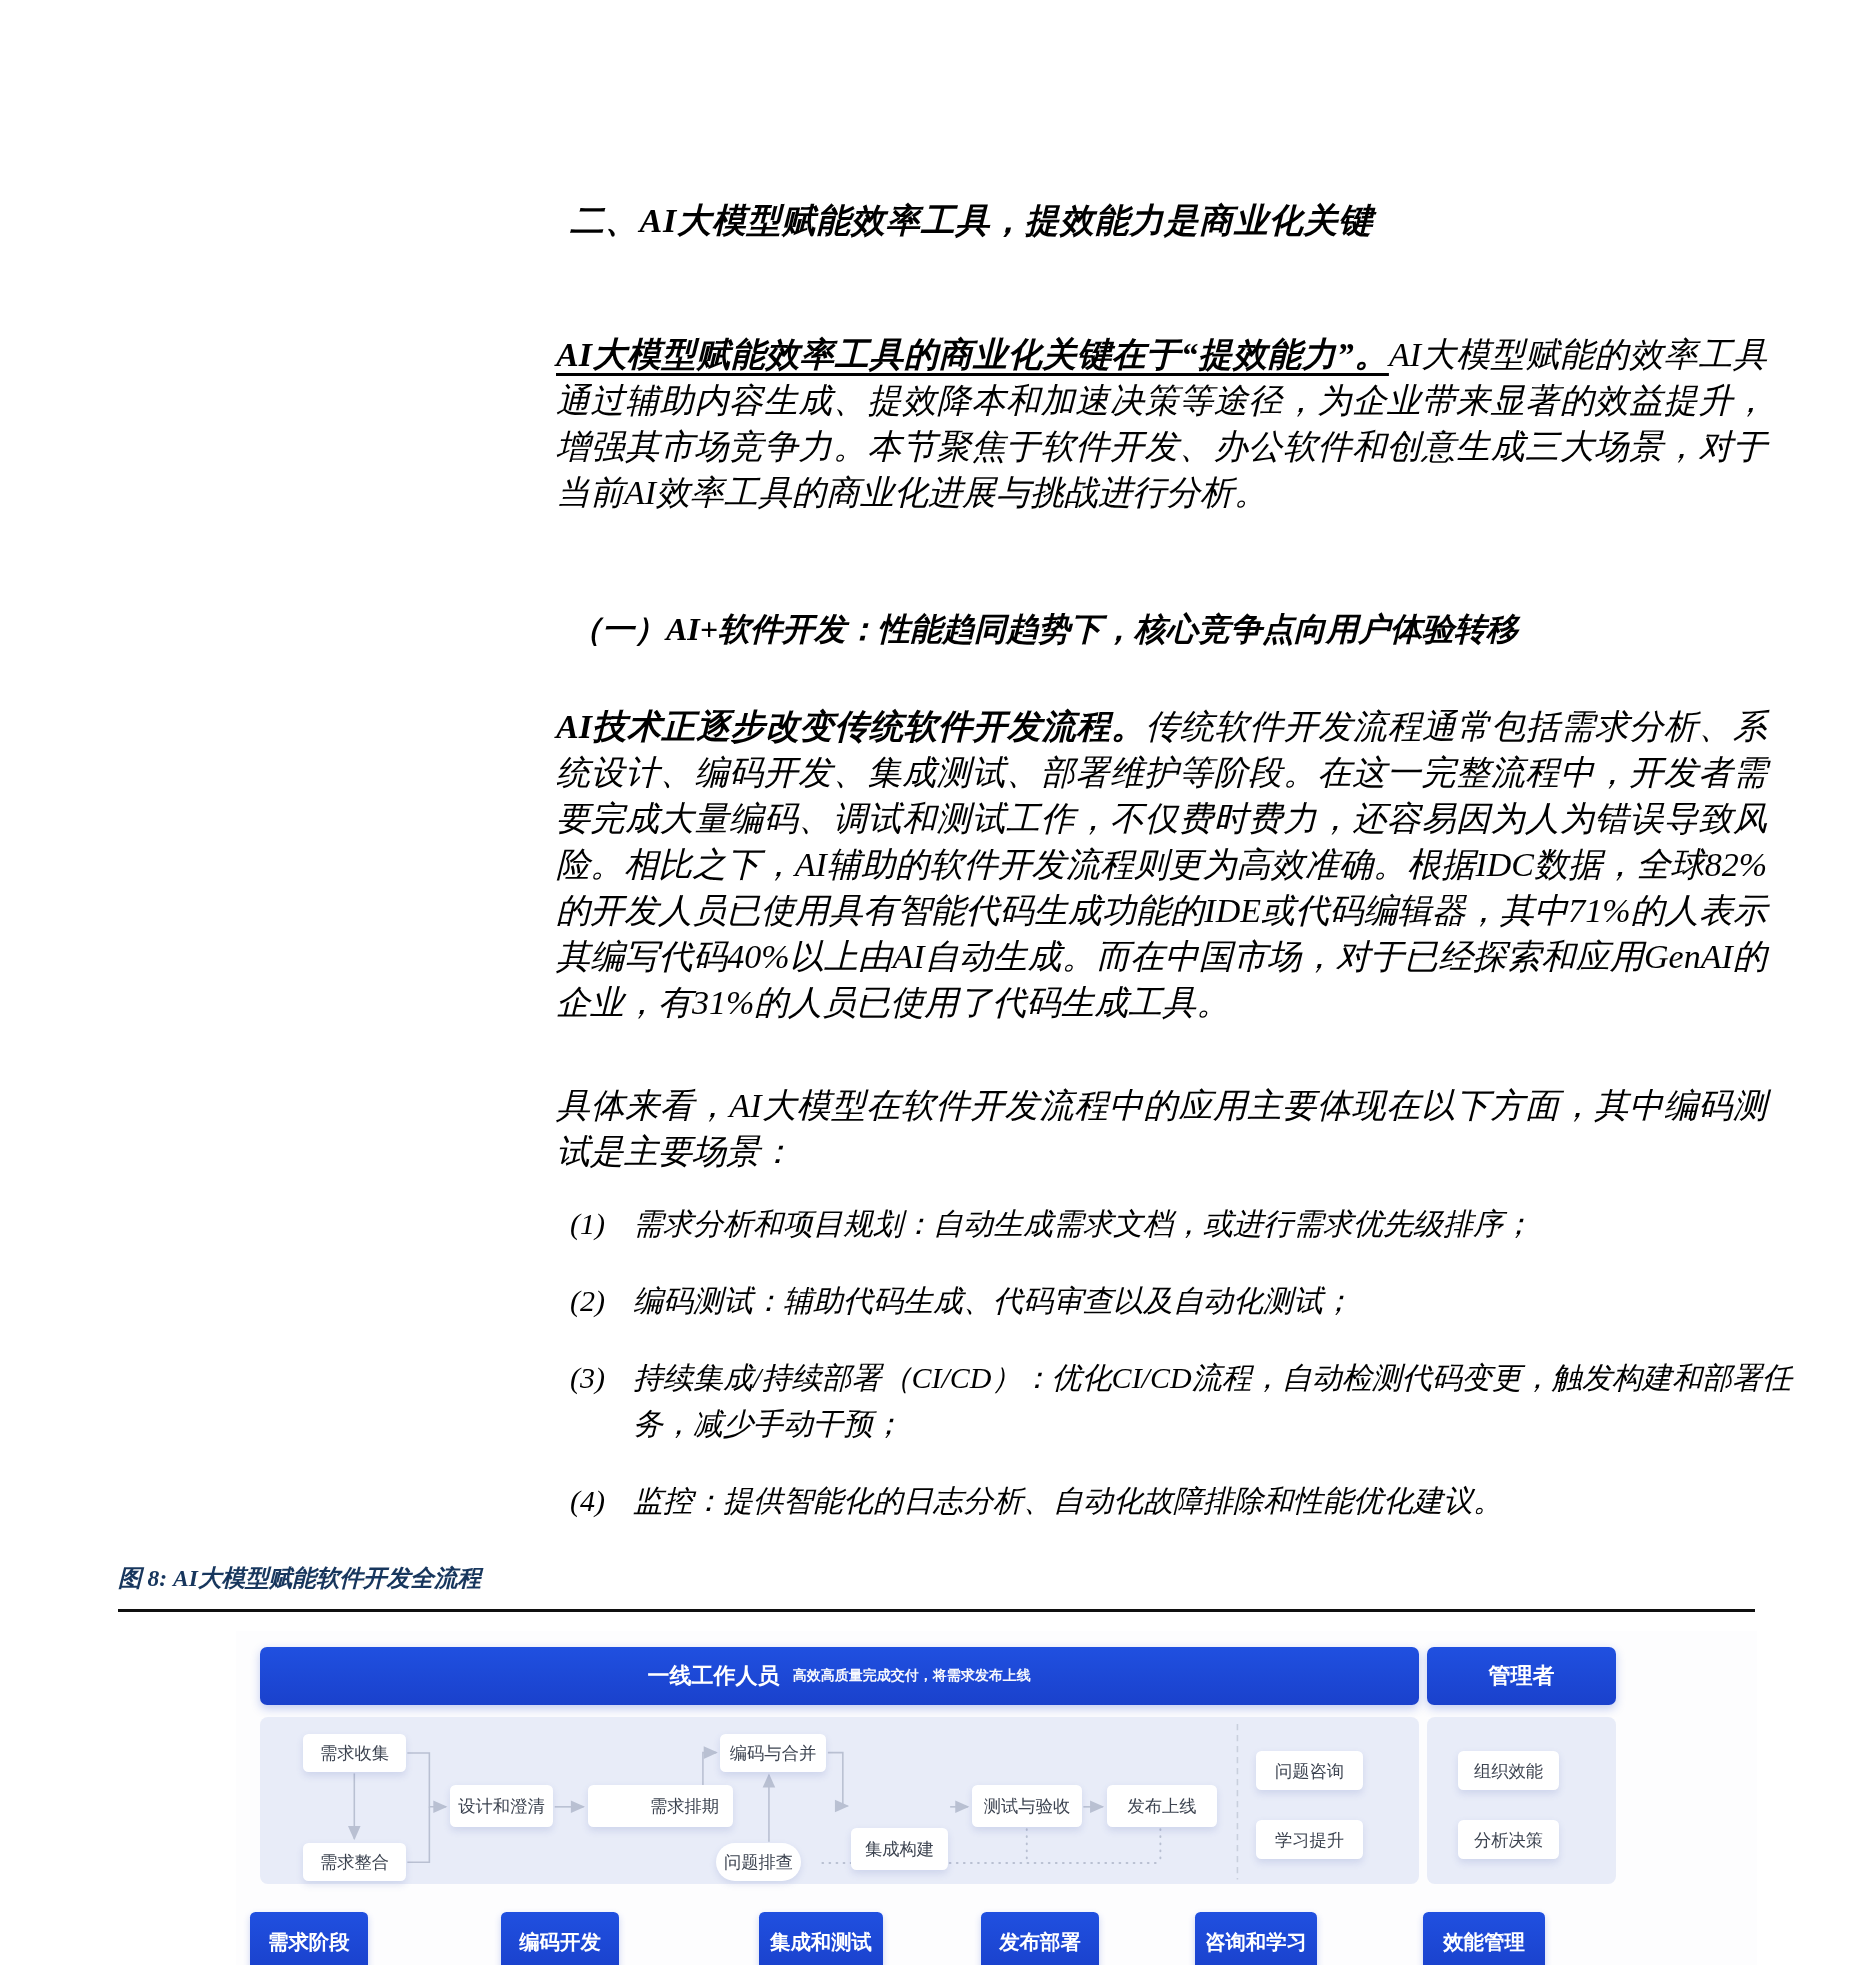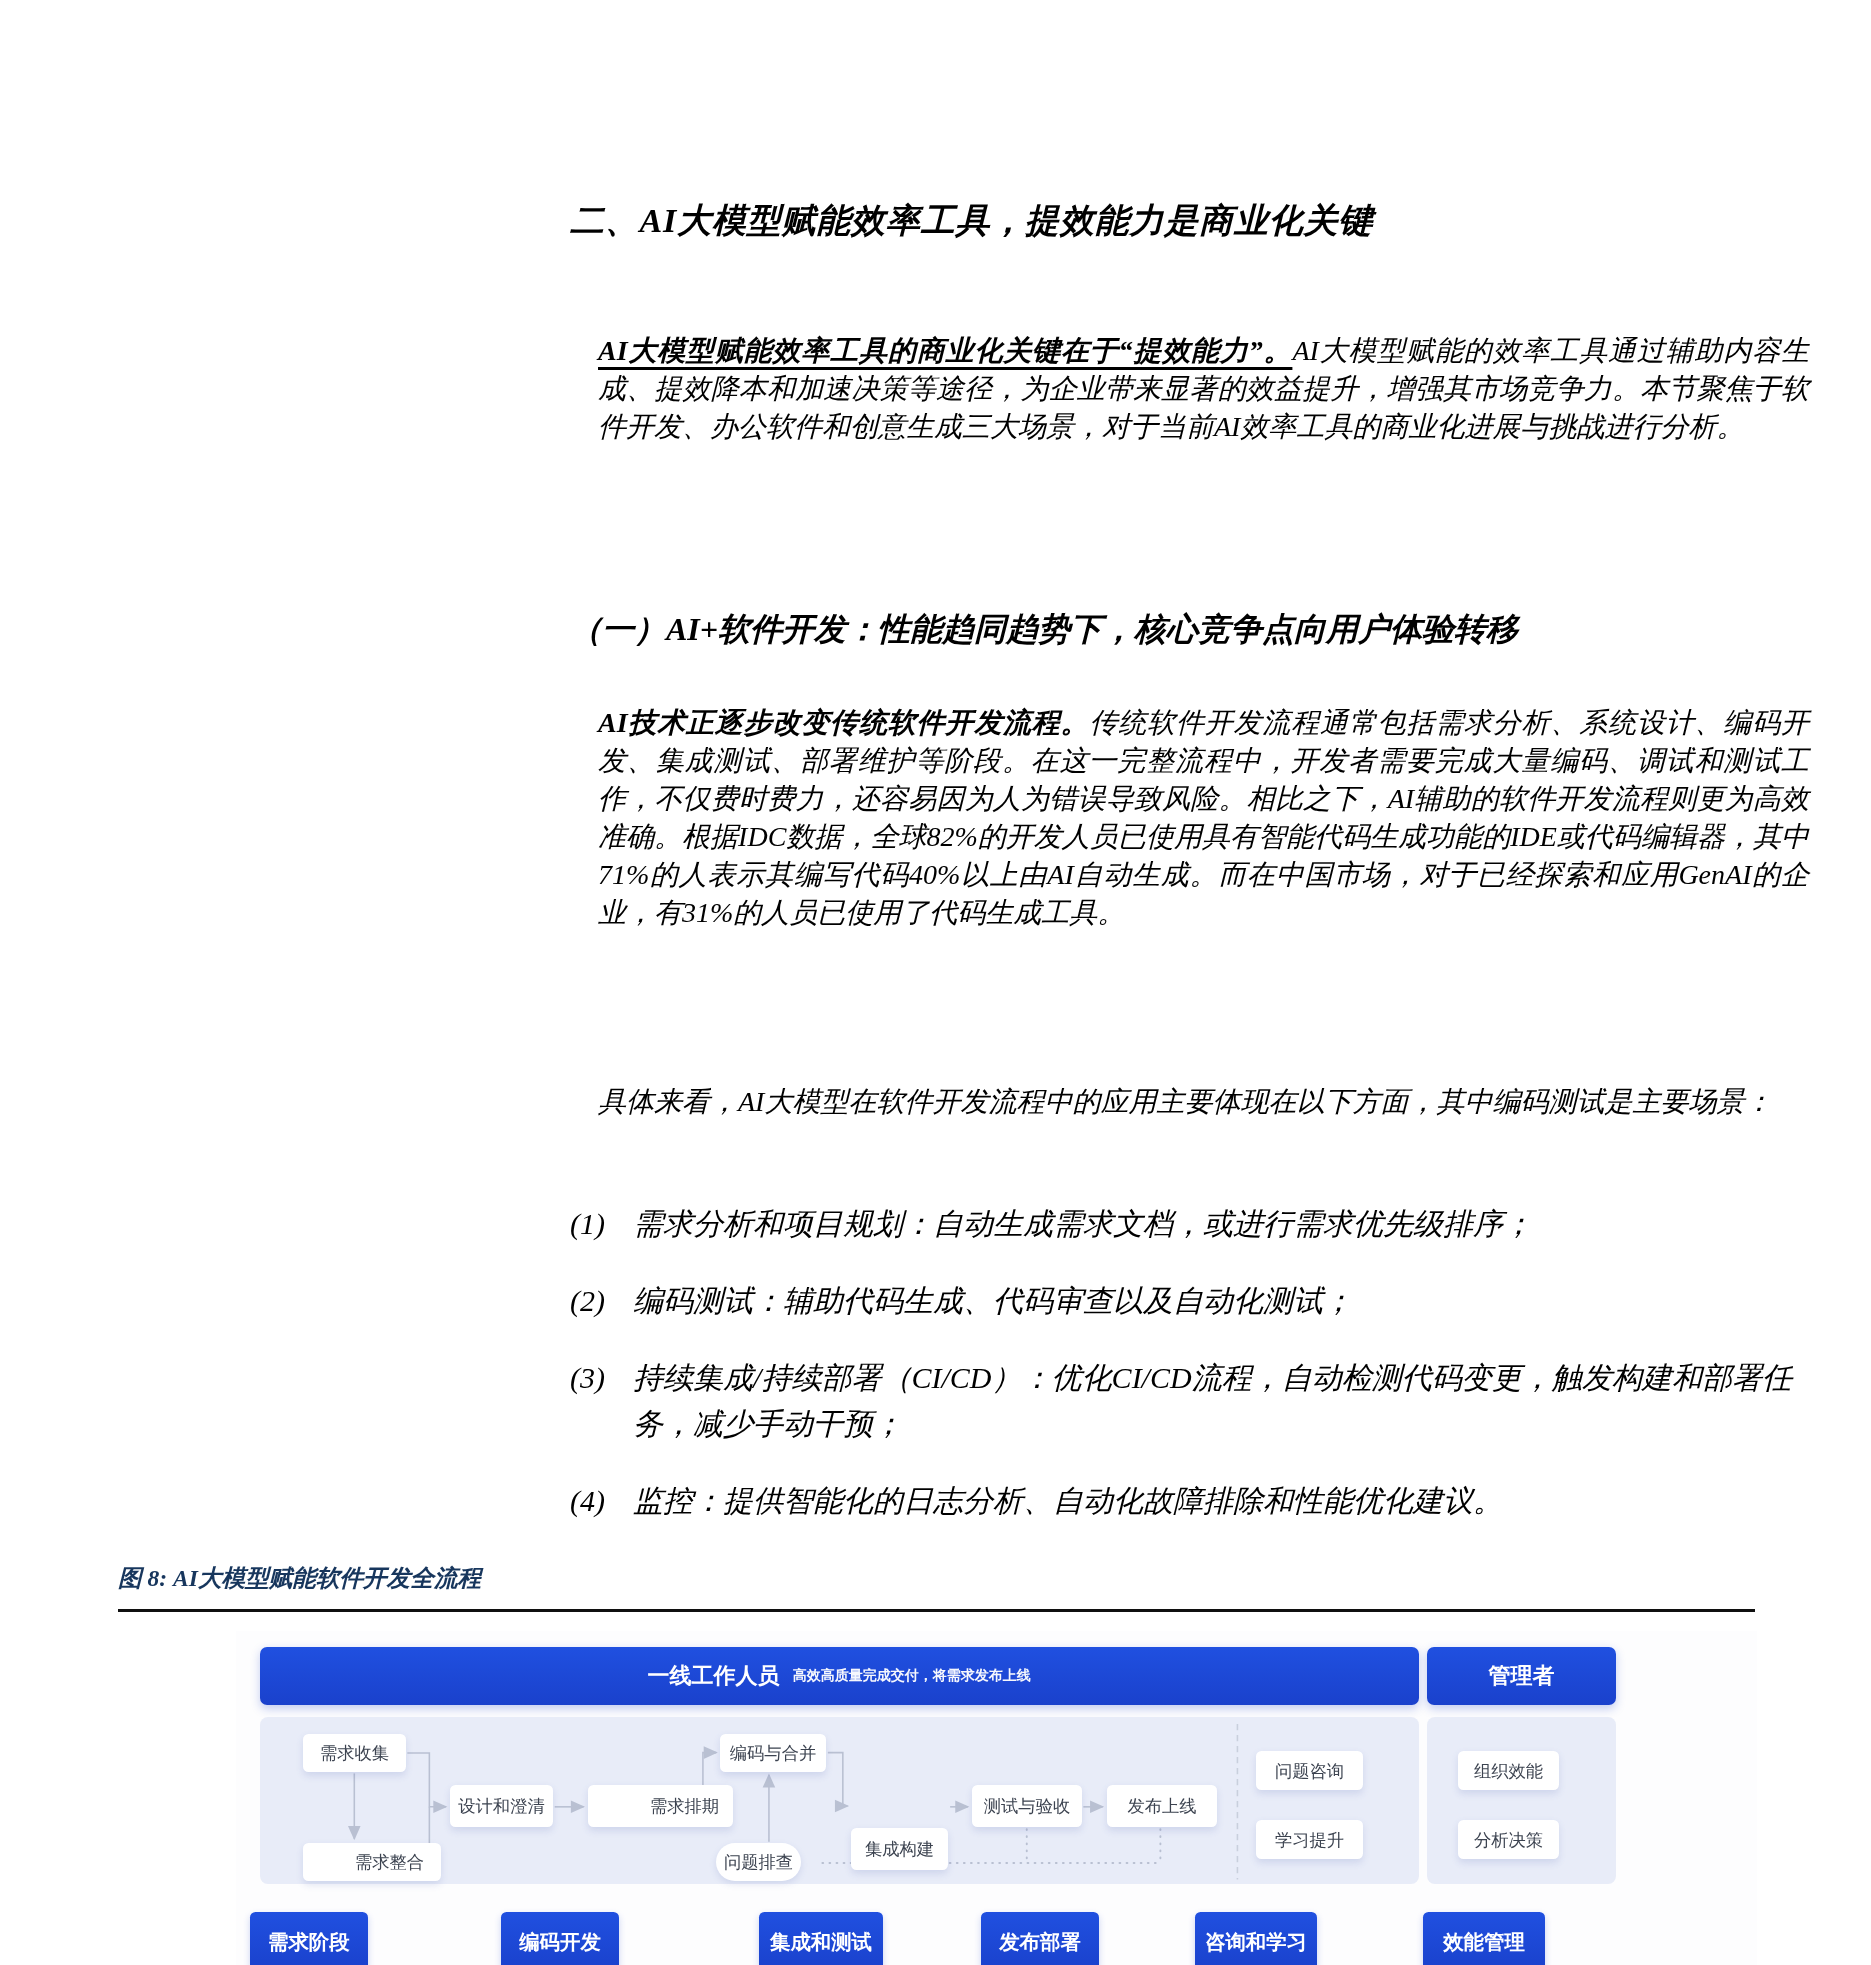--- a/index.html
+++ b/index.html
@@ -1,20 +1,20 @@
 <!DOCTYPE html>
 <html style="font-size:6.3px"><head>
 <meta charset="utf-8">
 <style>
   html,body{margin:0;padding:0;background:#fff;}
   #page{position:relative;width:1872px;height:2647px;background:#ffffff;overflow:hidden;
         font-family:"Liberation Serif","DejaVu Serif",serif;color:#000;}
   .doc-text{font-style:italic;}
   .doc-title{position:absolute;left:570px;top:198px;width:1230px;font-size:34px;font-weight:bold;letter-spacing:0.8px;white-space:nowrap;}
-  .para{position:absolute;left:598px;width:1211px;font-size:28px;line-height:38px;text-align:justify;text-justify:inter-ideograph;}
+  .para{position:absolute;left:556px;width:1211px;font-size:34px;line-height:46px;text-align:justify;text-justify:inter-ideograph;}
   .p1{top:332px;}
   .p2{top:704px;}
   .p3{top:1083px;}
   .bold{font-weight:bold;}
   .ul{text-decoration:underline;text-decoration-thickness:3.1px;text-underline-offset:7px;}
   .h2{position:absolute;left:570px;top:608px;width:1238px;font-size:32px;font-weight:bold;white-space:nowrap;}
   .list{position:absolute;left:570px;top:1201px;width:1222px;}
   .list-item{display:flex;font-size:30px;line-height:46px;margin-bottom:31px;text-align:justify;}
   .list-item .num{flex:0 0 63px;}
   .list-item .txt{flex:1;}
@@ -112,21 +112,21 @@
         <g stroke-dasharray="2 16" stroke-linecap="round" stroke-width="5">
           <path d="M1492 590 L2352 590"></path>
           <path d="M2012 504 L2012 590"></path>
           <path d="M2352 504 L2352 590"></path>
         </g>
         <path d="M2548 236 L2548 632" stroke="#c9cfdd" stroke-dasharray="16 12"></path>
       </g>
     </svg>
 
     <div class="fbox" style="left:67px;top:103px;width:103px;height:38px;">需求收集</div>
-    <div class="fbox" style="left:67px;top:212px;width:103px;height:38px;padding-left:35px;">需求整合</div>
+    <div class="fbox" style="left:67px;top:212px;width:103px;height:38px;">需求整合</div>
     <div class="fbox" style="left:214px;top:154px;width:103px;height:42px;">设计和澄清</div>
     <div class="fbox" style="left:352px;top:154px;width:97px;height:42px;padding-left:48px;">需求排期</div>
     <div class="fbox" style="left:484px;top:103px;width:106px;height:38px;">编码与合并</div>
     <div class="fbox" style="left:480px;top:212px;width:85px;height:38px;border-radius:19px;">问题排查</div>
     <div class="fbox" style="left:615px;top:154px;width:97px;height:42px;margin-top:43px;">集成构建</div>
     <div class="fbox" style="left:736px;top:154px;width:110px;height:42px;">测试与验收</div>
     <div class="fbox" style="left:871px;top:154px;width:110px;height:42px;">发布上线</div>
     <div class="fbox" style="left:1020px;top:120px;width:107px;height:39px;">问题咨询</div>
     <div class="fbox" style="left:1020px;top:189px;width:107px;height:39px;">学习提升</div>
     <div class="fbox" style="left:1222px;top:120px;width:101px;height:39px;font-family:Liberation Mono, monospace;">组织效能</div>

